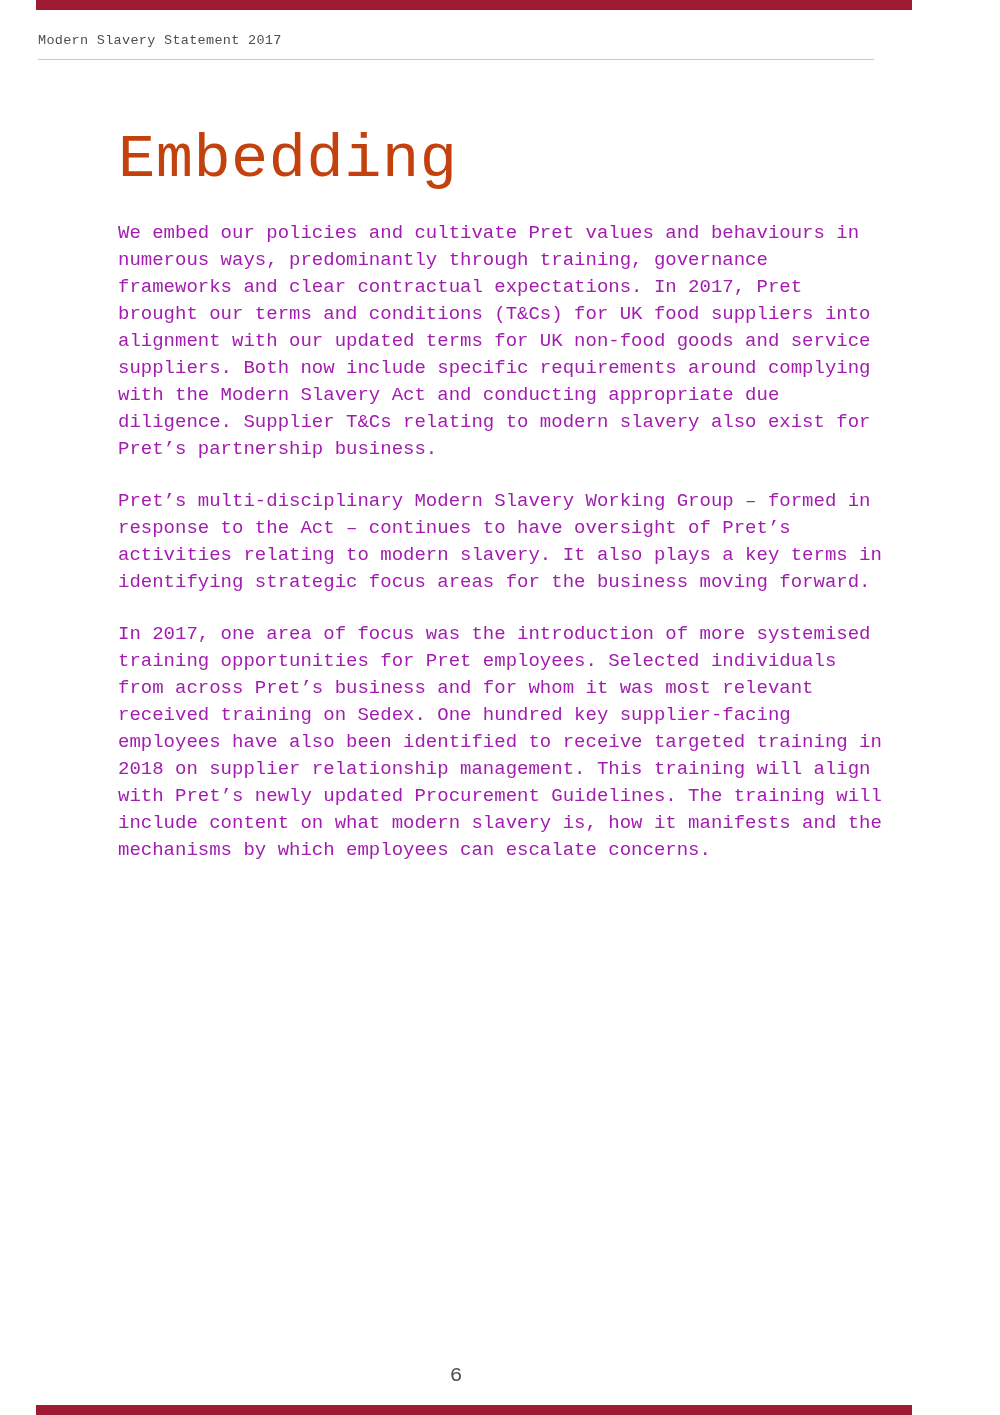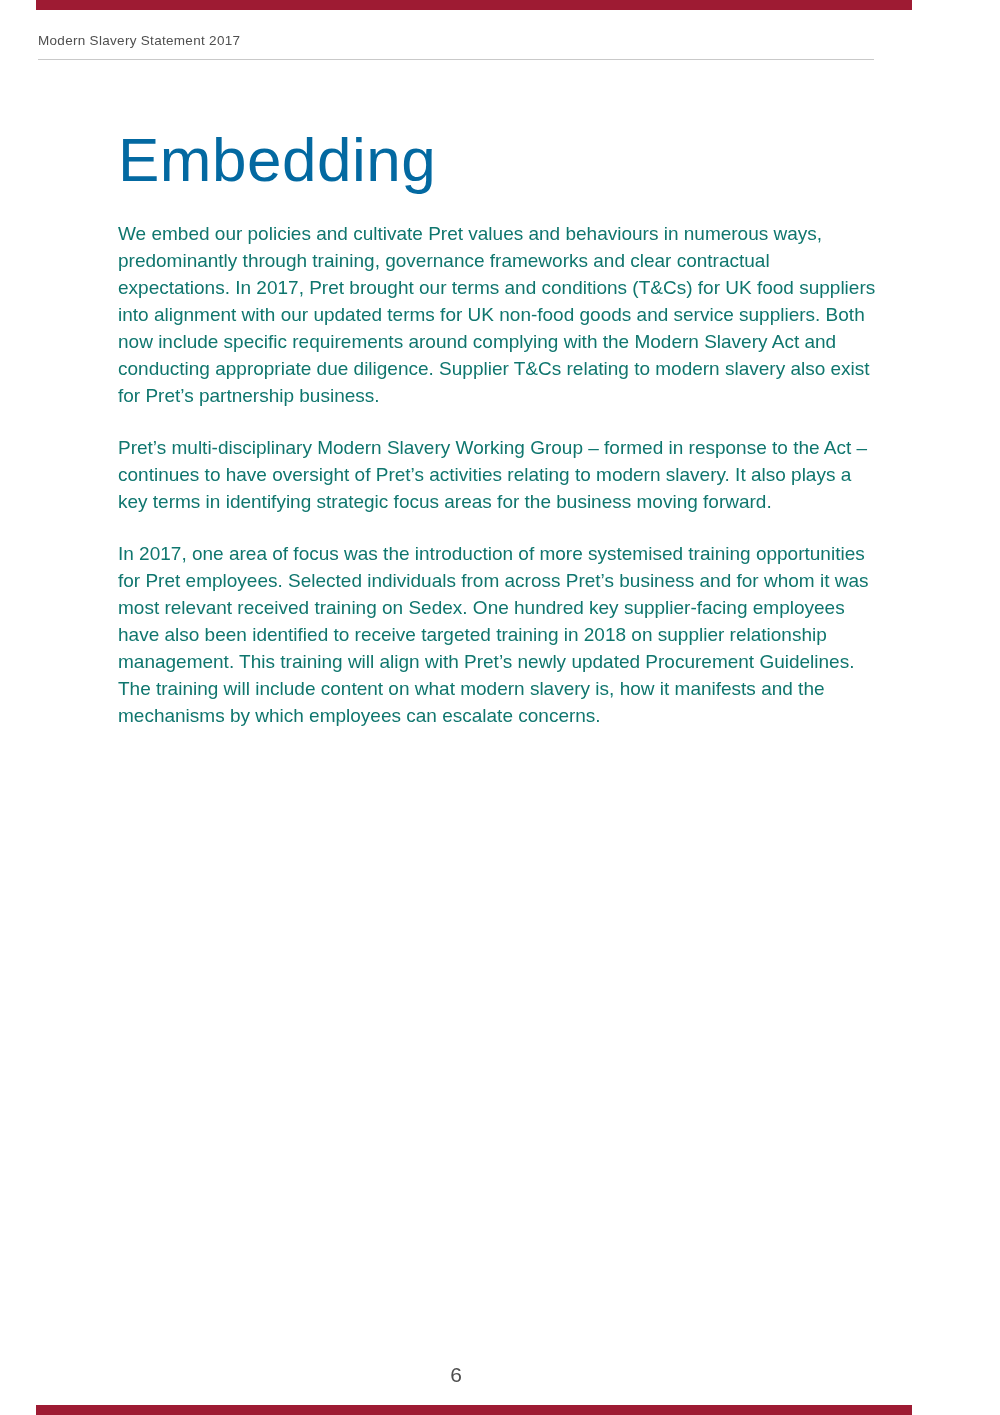--- a/index.html
+++ b/index.html
@@ -3,21 +3,21 @@
 <meta charset="utf-8">
 <style>
   :root { --accent: #9e1b33; }
   * { box-sizing: border-box; }
   html, body { margin: 0; padding: 0; background: #ffffff; }
   .page {
     position: relative;
     width: 912px;
     height: 1415px;
     background: #ffffff;
-    font-family: Liberation Sans, sans-serif;
+    font-family: Liberation Mono, monospace;
     overflow: hidden;
   }
   .top-accent-bar {
     position: absolute;
     top: 0;
     left: 36px;
     right: 0;
     height: 10px;
     background: var(--accent);
   }
@@ -49,29 +49,29 @@
   .content {
     position: absolute;
     left: 118px;
     top: 126px;
     width: 768px;
   }
   .section-heading {
     margin: 0 0 26px 0;
     font-size: 62px;
     font-weight: 400;
-    color: #0369a1;
+    color: #c2410c;
     letter-spacing: 0.5px;
     line-height: 1.1;
   }
   .body-paragraph {
     margin: 0 0 25px 0;
     font-size: 19px;
     line-height: 27px;
-    color: #0f766e;
+    color: #a21caf;
     text-align: left;
   }
   .page-number {
     position: absolute;
     bottom: 28px;
     left: 0;
     right: 0;
     text-align: center;
     font-size: 21px;
     color: #4f4f4f;

